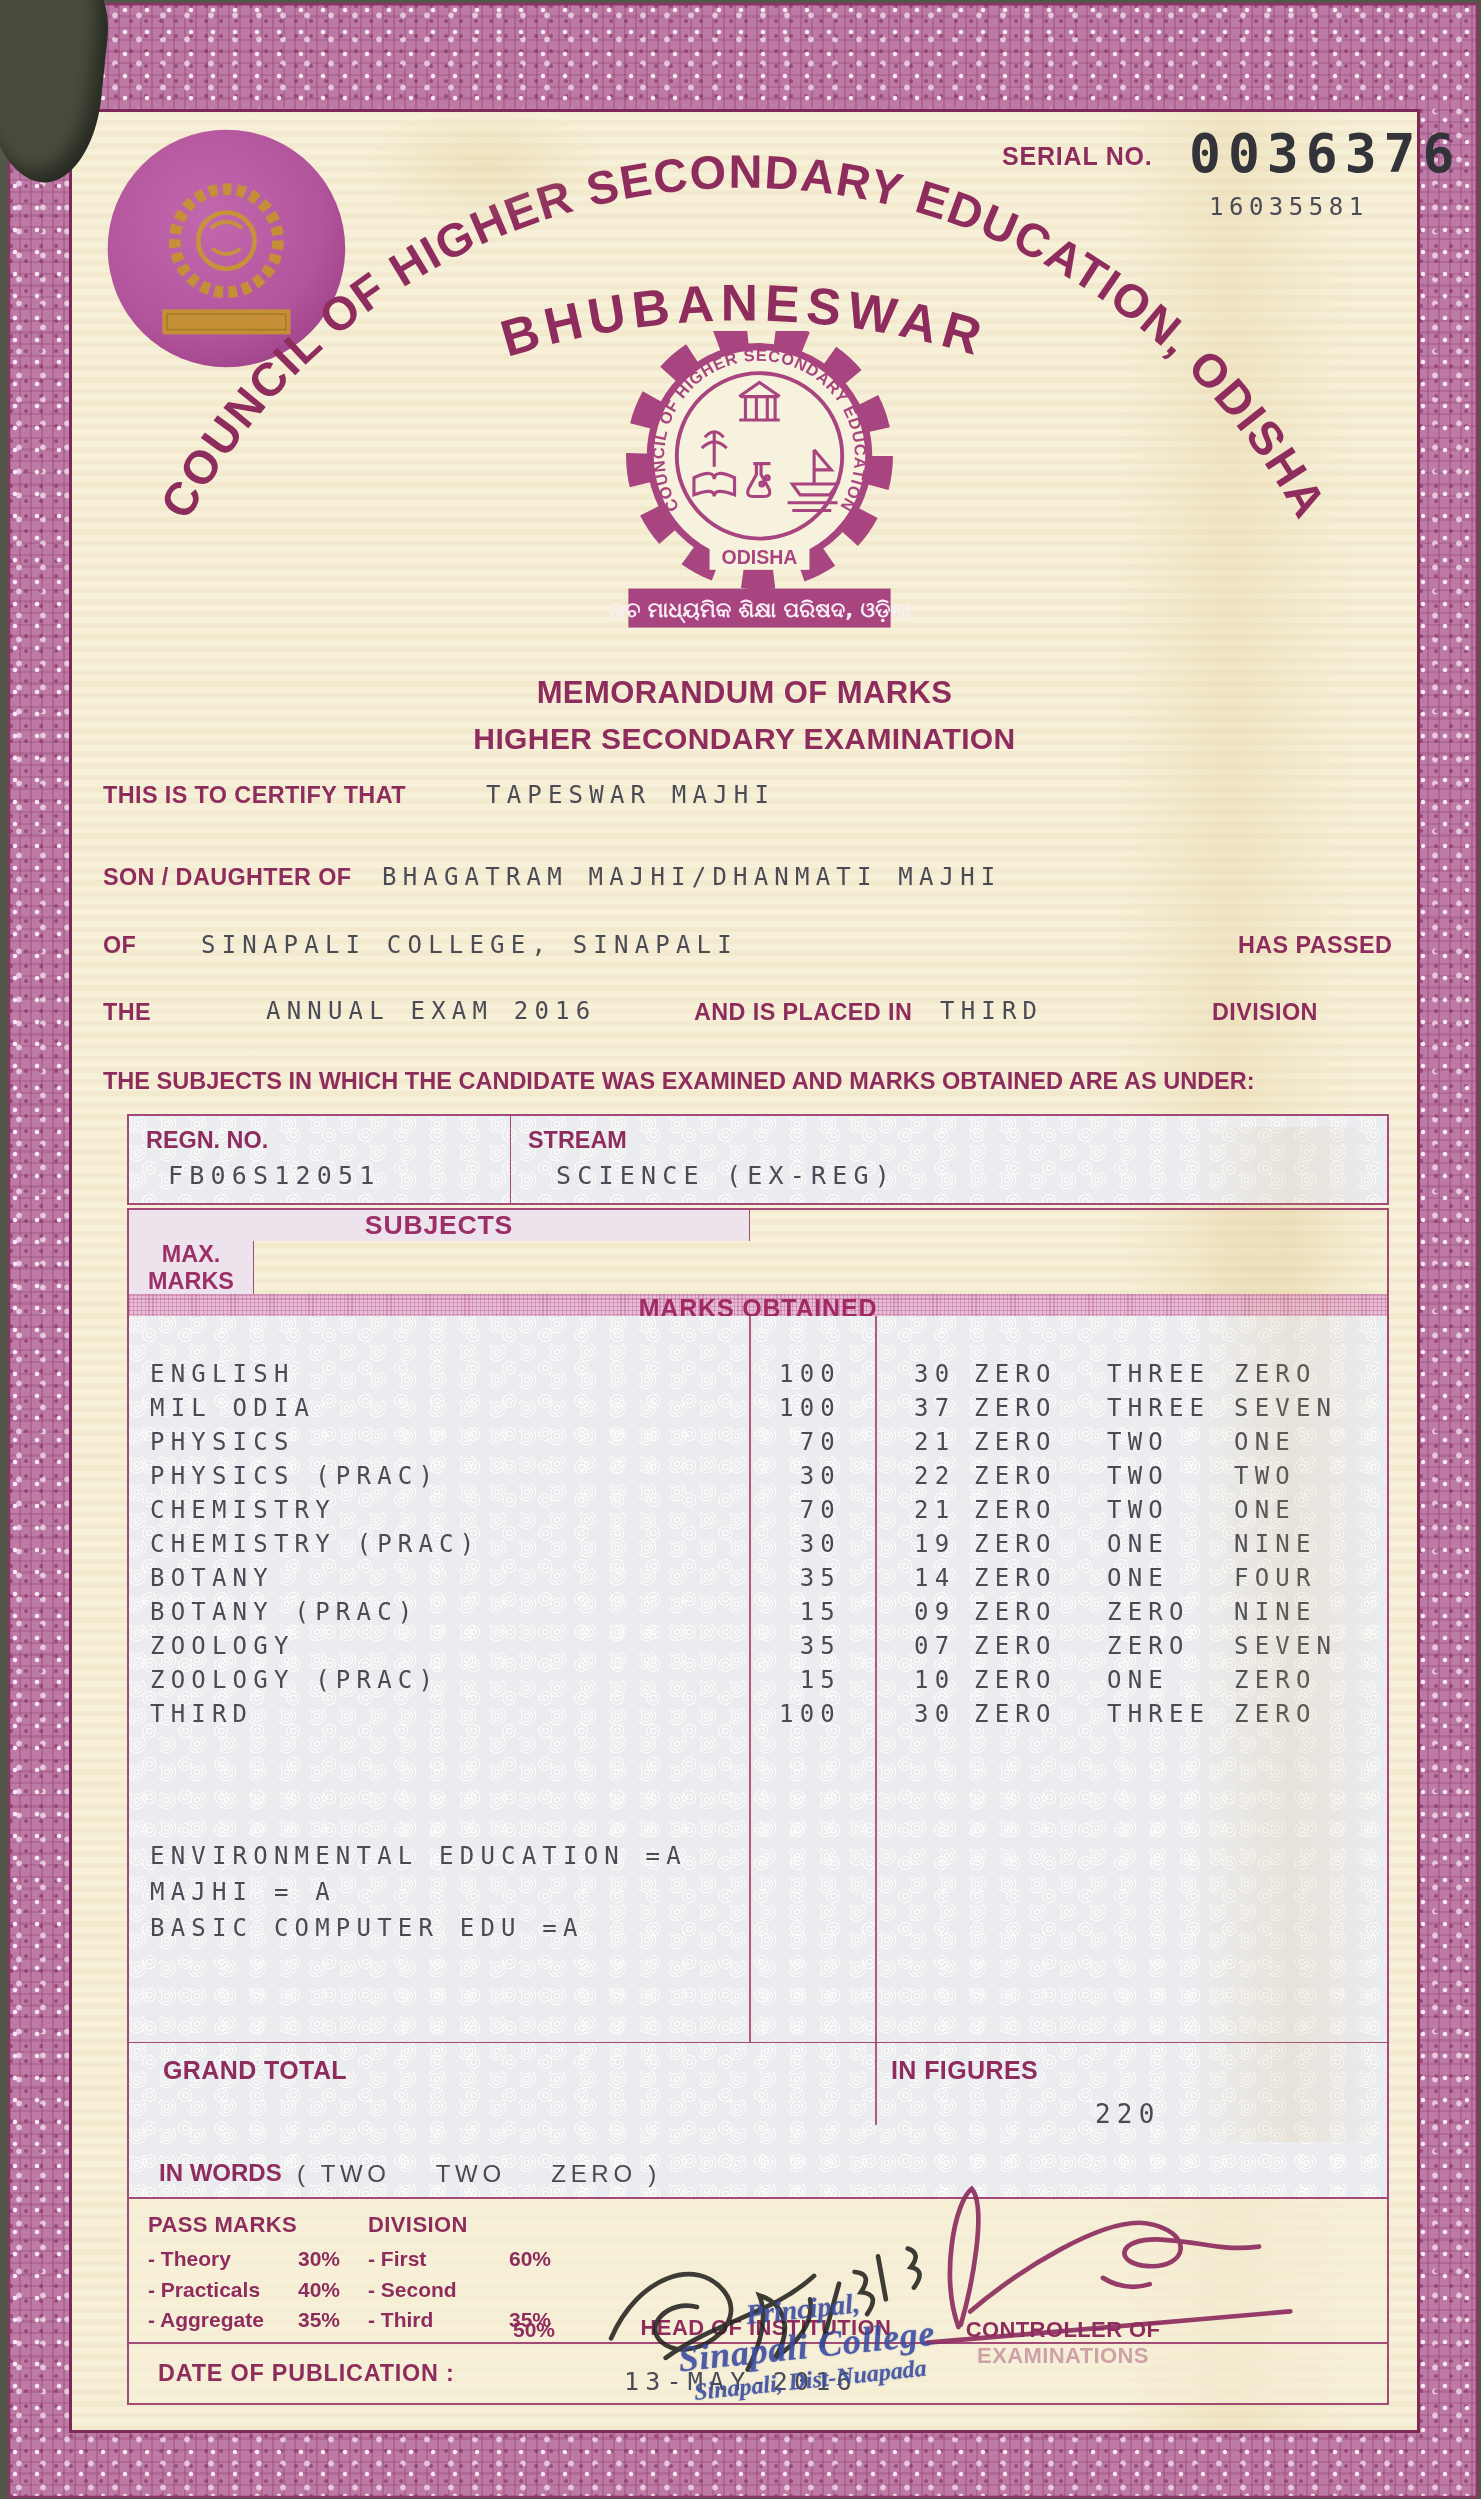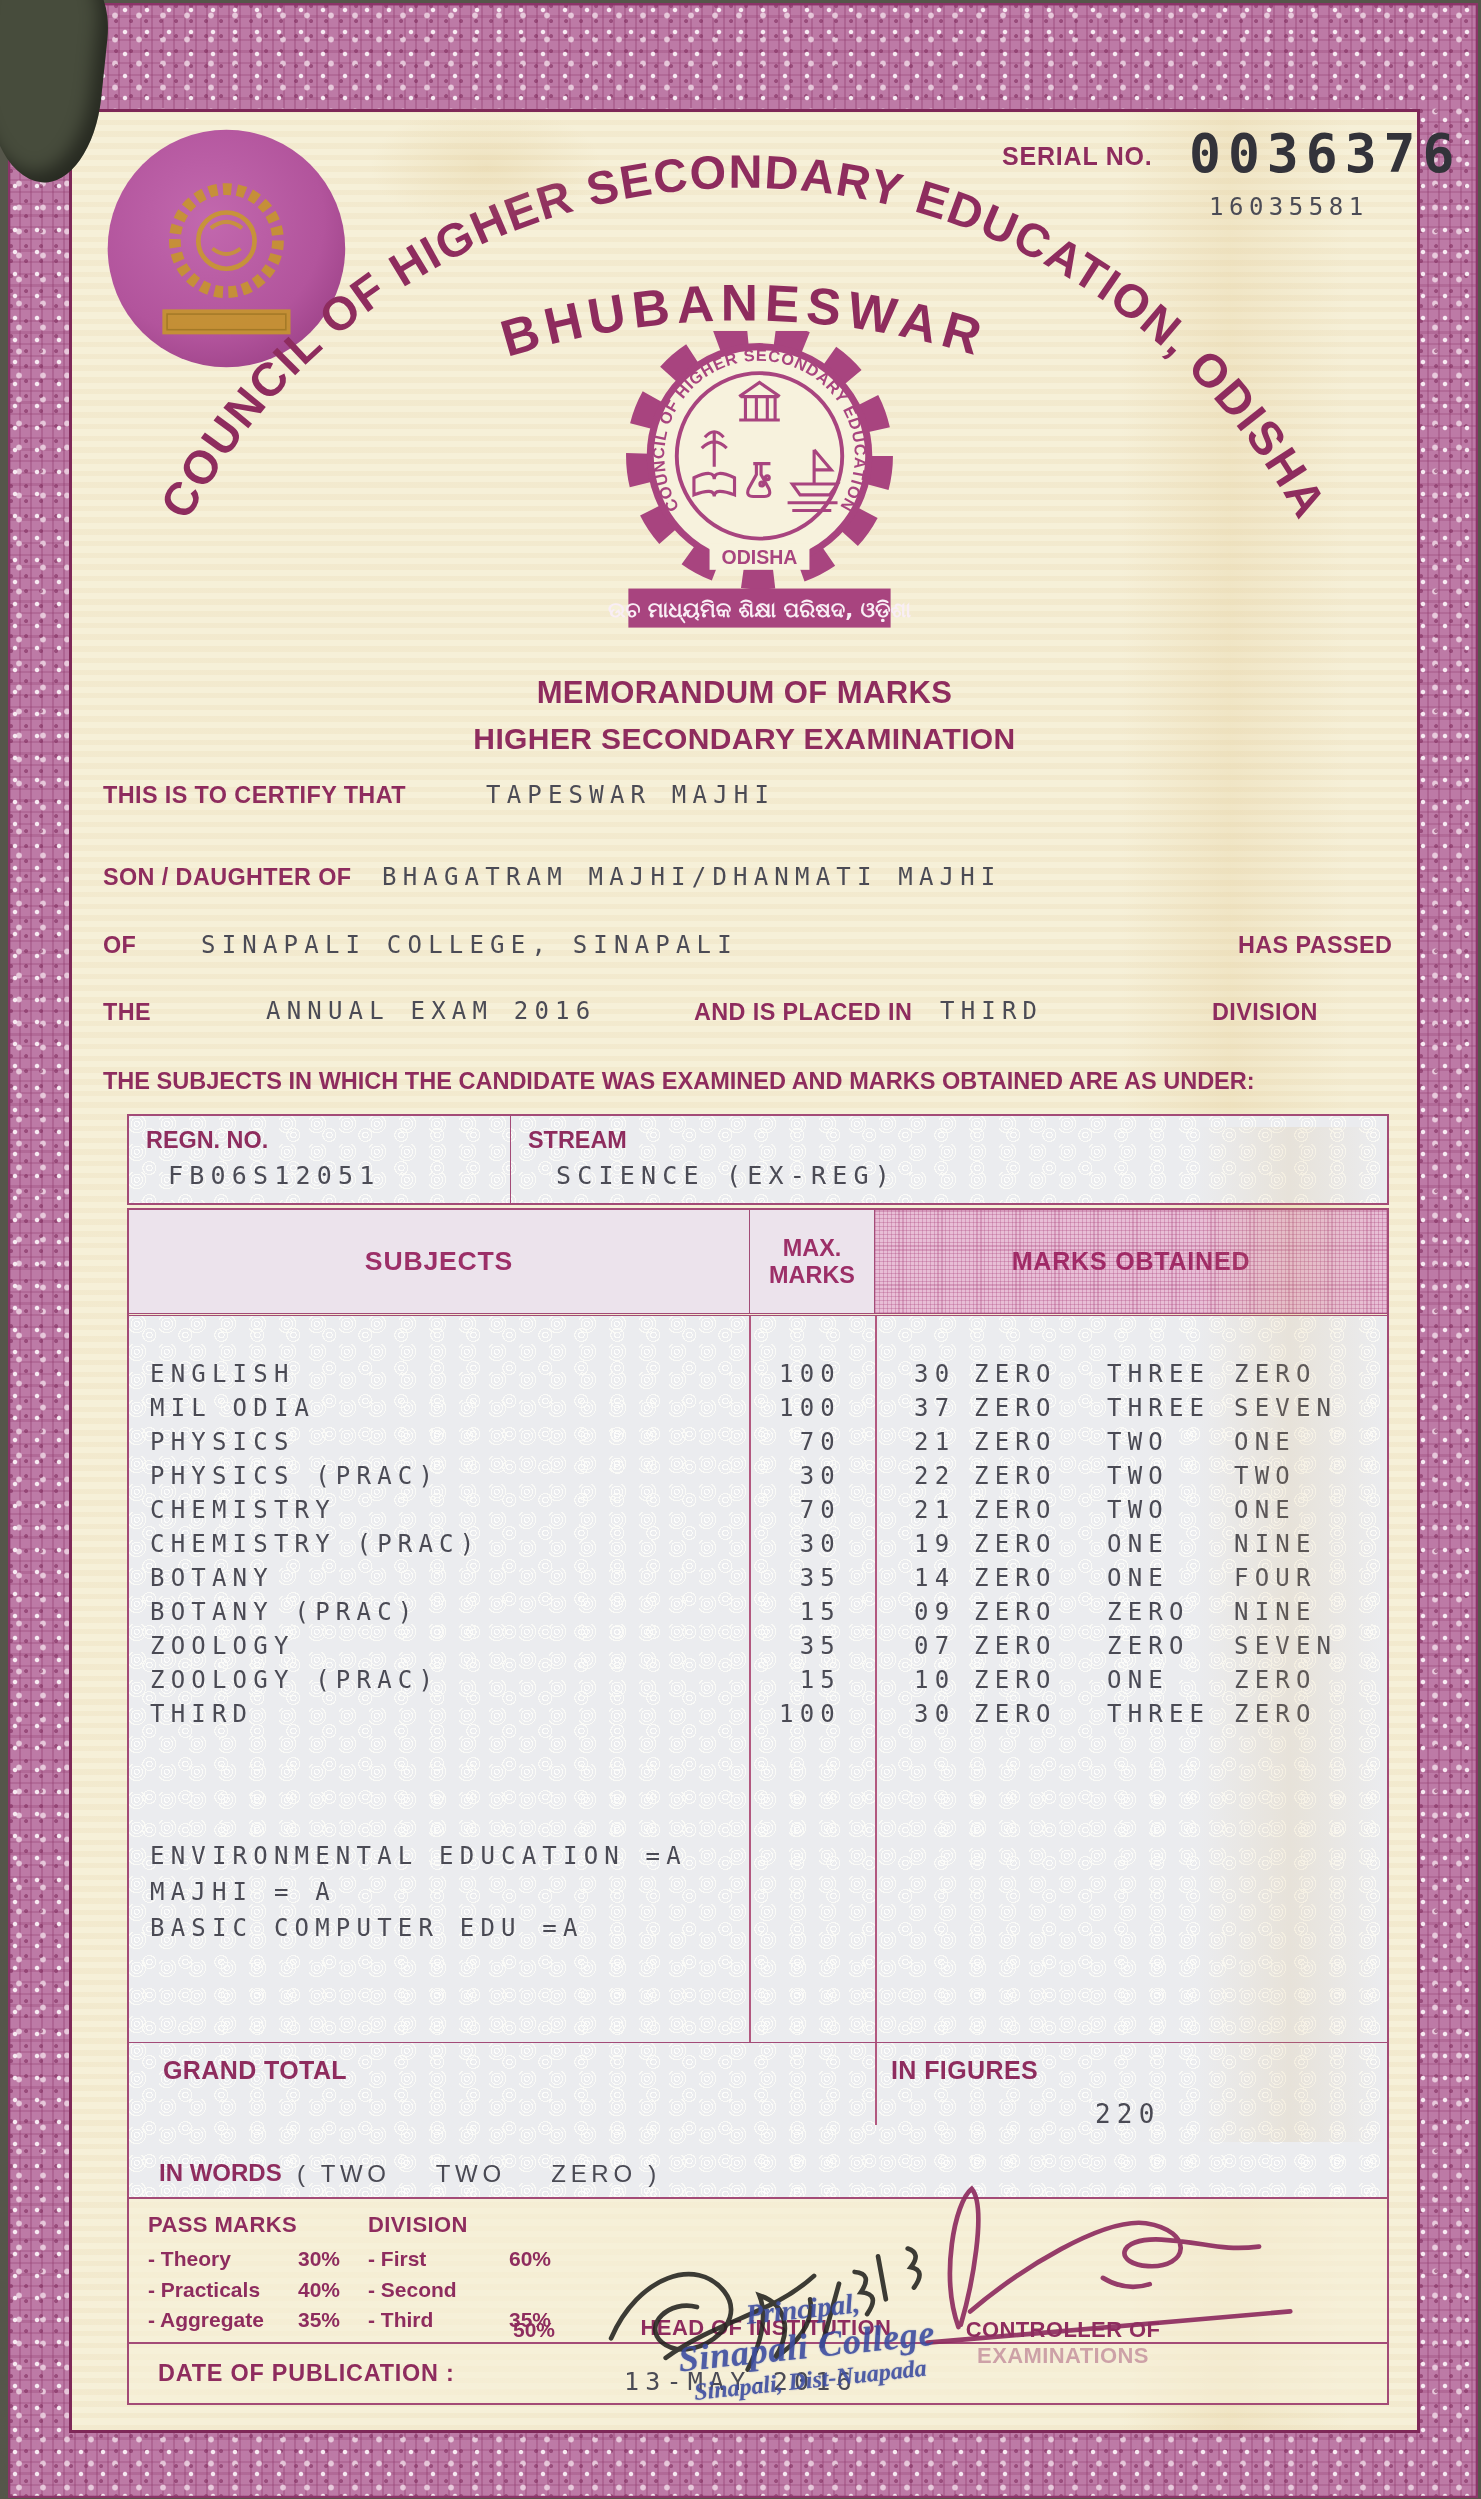--- a/index.html
+++ b/index.html
@@ -47,21 +47,21 @@
   .gui{background-color:#ebecef;
     background-image:
       radial-gradient(circle at 7.8px 7.8px, rgba(235,236,239,0) 0 2px, #fdfdfc 2px 3.1px, rgba(235,236,239,0) 3.1px 5.1px, #fbfbf8 5.1px 6.2px, rgba(235,236,239,0) 6.2px 8.2px, #fafaf6 8.2px 9.4px, rgba(235,236,239,0) 9.4px),
       radial-gradient(circle at 20.3px 19px, rgba(235,236,239,0) 0 2.3px, #fcfcfa 2.3px 3.5px, rgba(235,236,239,0) 3.5px 5.9px, #fafaf7 5.9px 7px, rgba(235,236,239,0) 7px);
     background-size:30px 28px,36px 33px;}
   .idcell{position:relative;height:100%;}
   .idcell+.idcell{border-left:1.6px solid #a34b77;}
   .idlabel{position:absolute;left:17px;top:11px;font-size:23.4px;font-weight:bold;color:#8e2c5e;}
   .idval{position:absolute;top:45px;font-family:"DejaVu Sans Mono",monospace;font-size:25px;color:#4b4b55;letter-spacing:6.2px;}
   .mtable{position:absolute;left:55px;top:1096px;width:1258px;border:2.3px solid #a34b77;}
-  .mhead{display:flex;height:103px;border-bottom:3.9px double #a34b77;}
+  .mhead{display:flex;height:103px;border-bottom:3.9px double #a34b77;flex-direction:column;}
   .mh1{width:620px;background:#ece3ec;display:flex;align-items:center;justify-content:center;
        font-size:26.6px;font-weight:bold;color:#9c2f68;letter-spacing:0.8px;border-right:1.6px solid #a34b77;}
   .mh2{width:124px;background:#ece3ec;display:flex;align-items:center;justify-content:center;text-align:center;
        font-size:23.4px;font-weight:bold;color:#9c2f68;line-height:26.6px;border-right:1.6px solid #a34b77;}
   .mh3{flex:1;display:flex;align-items:center;justify-content:center;font-size:25px;font-weight:bold;color:#a02a66;letter-spacing:0.8px;
        background-color:#e8bed6;
        background-image:repeating-linear-gradient(0deg, rgba(164,58,116,.28) 0 1.2px, rgba(0,0,0,0) 1.2px 3.9px),
                         repeating-linear-gradient(90deg, rgba(164,58,116,.28) 0 1.2px, rgba(0,0,0,0) 1.2px 3.9px);}
   .mbody{position:relative;height:726px;padding-top:44px;box-sizing:border-box;}
   .vline1{position:absolute;left:620px;top:0;bottom:0;width:1.6px;background:#b2587f;}

